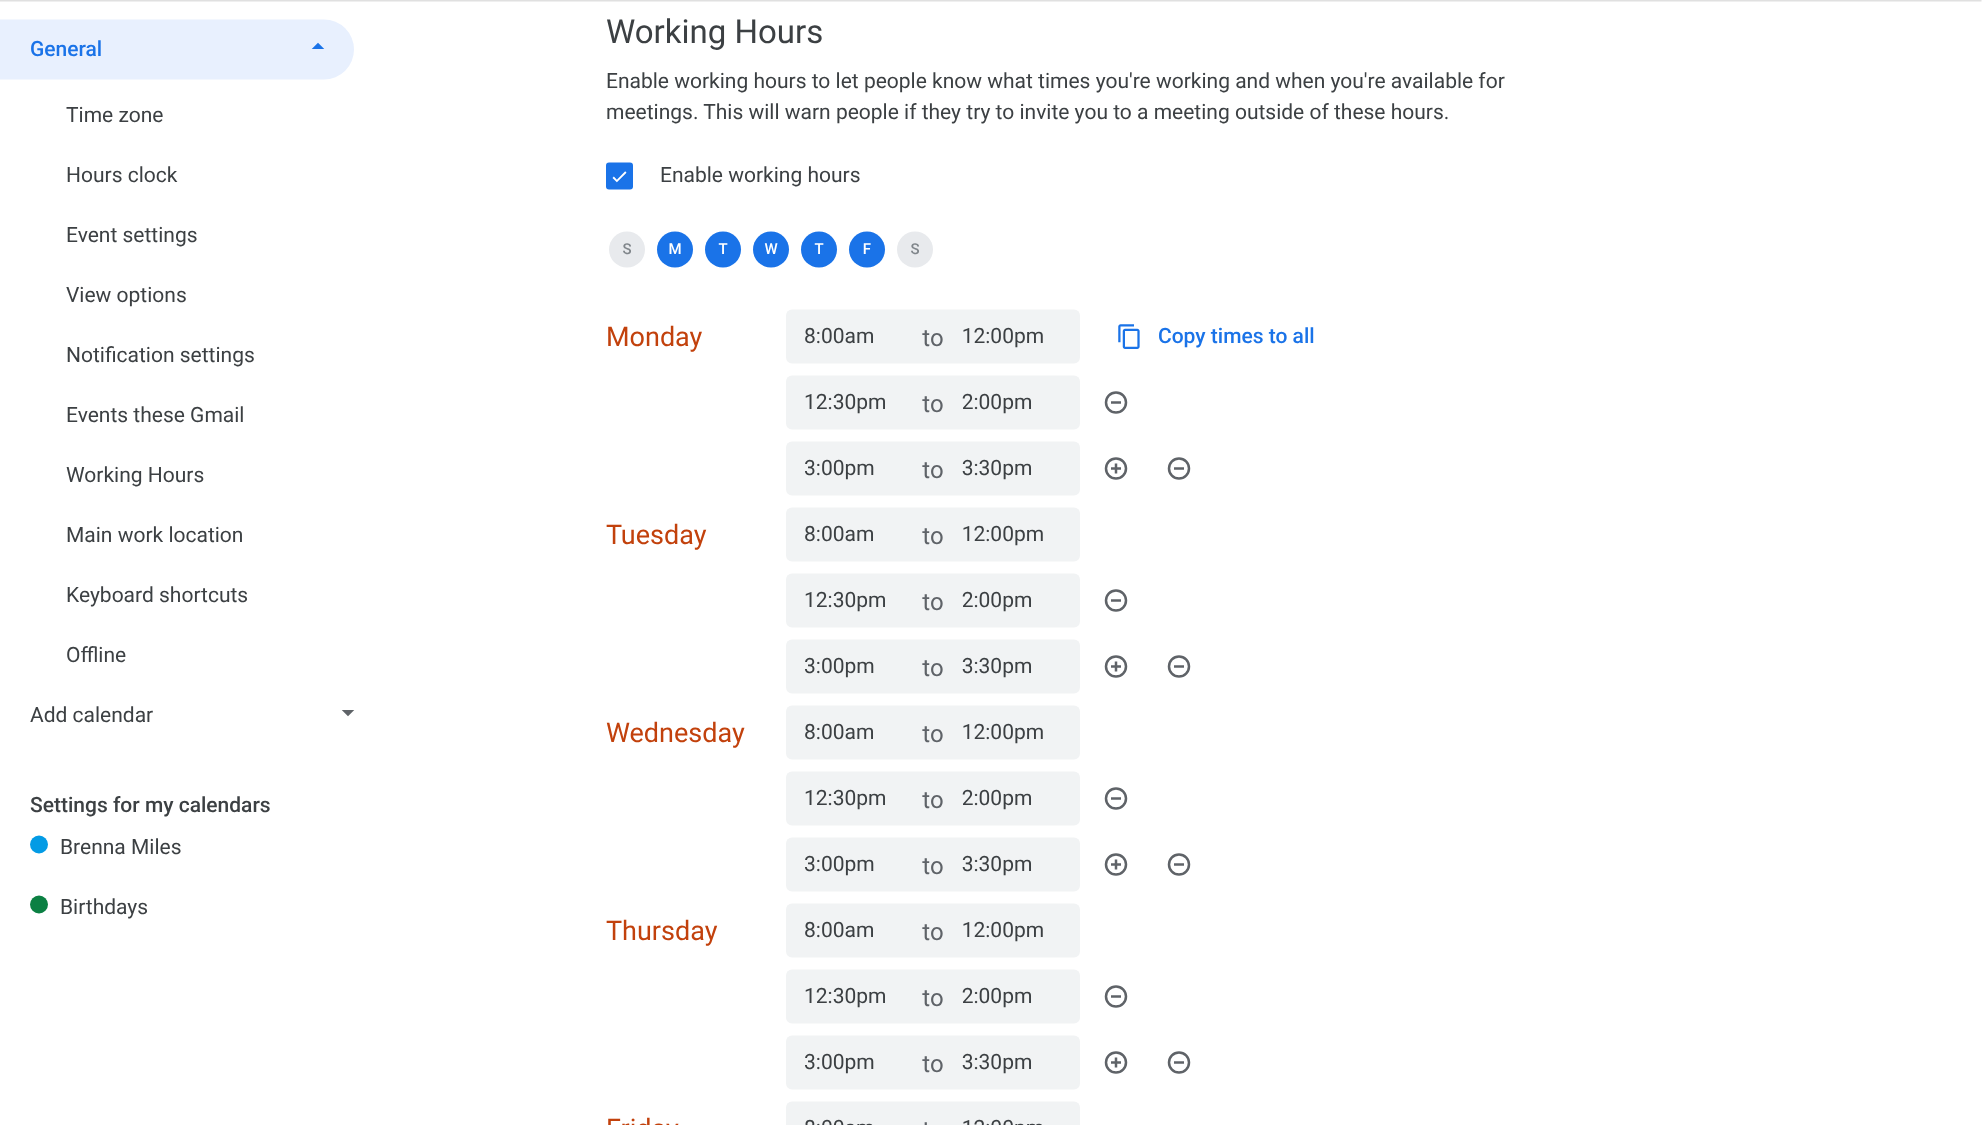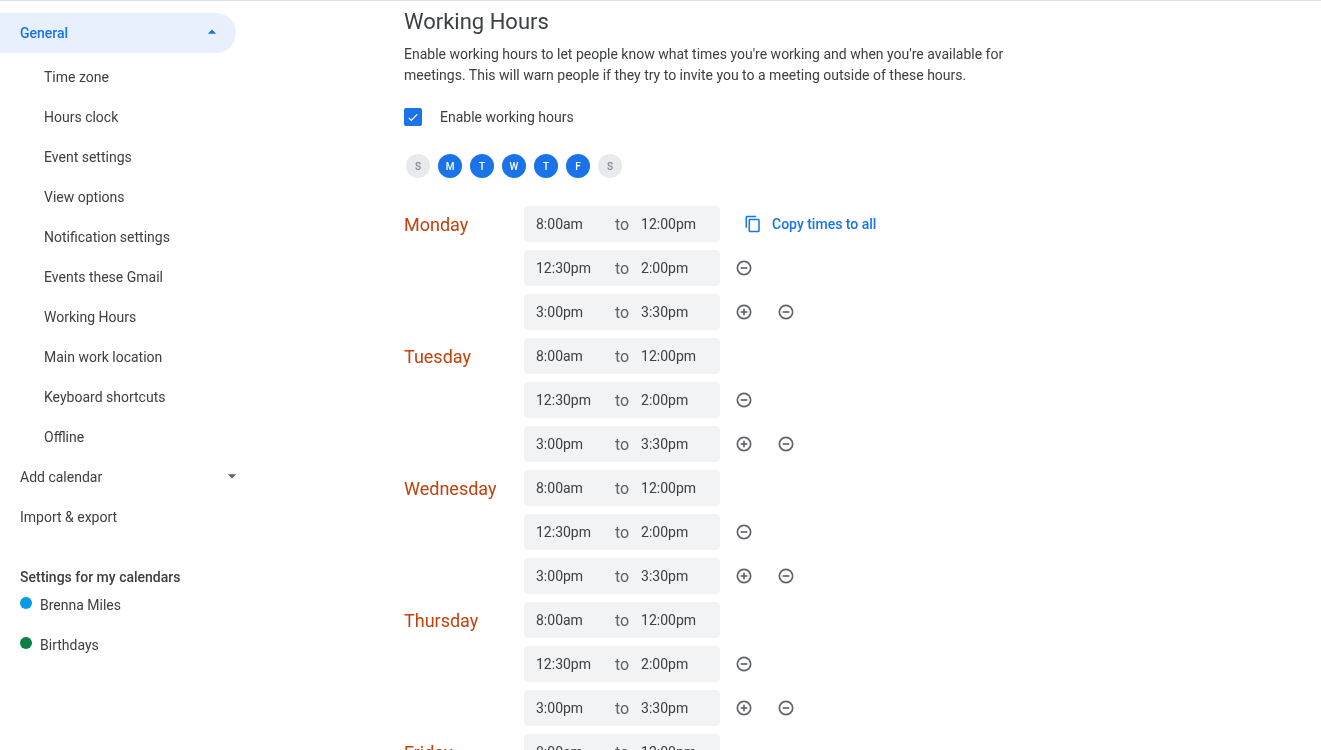--- a/index.html
+++ b/index.html
@@ -242,23 +242,20 @@
       </div>
 
     <div class="nav-row">
       <span>Add calendar</span>
       <span class="chev" style="color:#5f6368">
         <svg viewBox="0 0 24 24">
             <path d="M7 10l5 5 5-5z"></path>
           </svg>
       </span>
     </div>
-    <div class="nav-row">
-      <span>Import &amp; export</span>
-    </div>
 
     <div class="nav-heading">Settings for my calendars</div>
     <div id="cal-list">
         <div class="cal-row">
           <span class="cal-dot" style="background: rgb(3, 155, 229);"></span>
           <span>Brenna Miles</span>
         </div>
         <div class="cal-row">
           <span class="cal-dot" style="background: rgb(11, 128, 67);"></span>
           <span>Birthdays</span>

